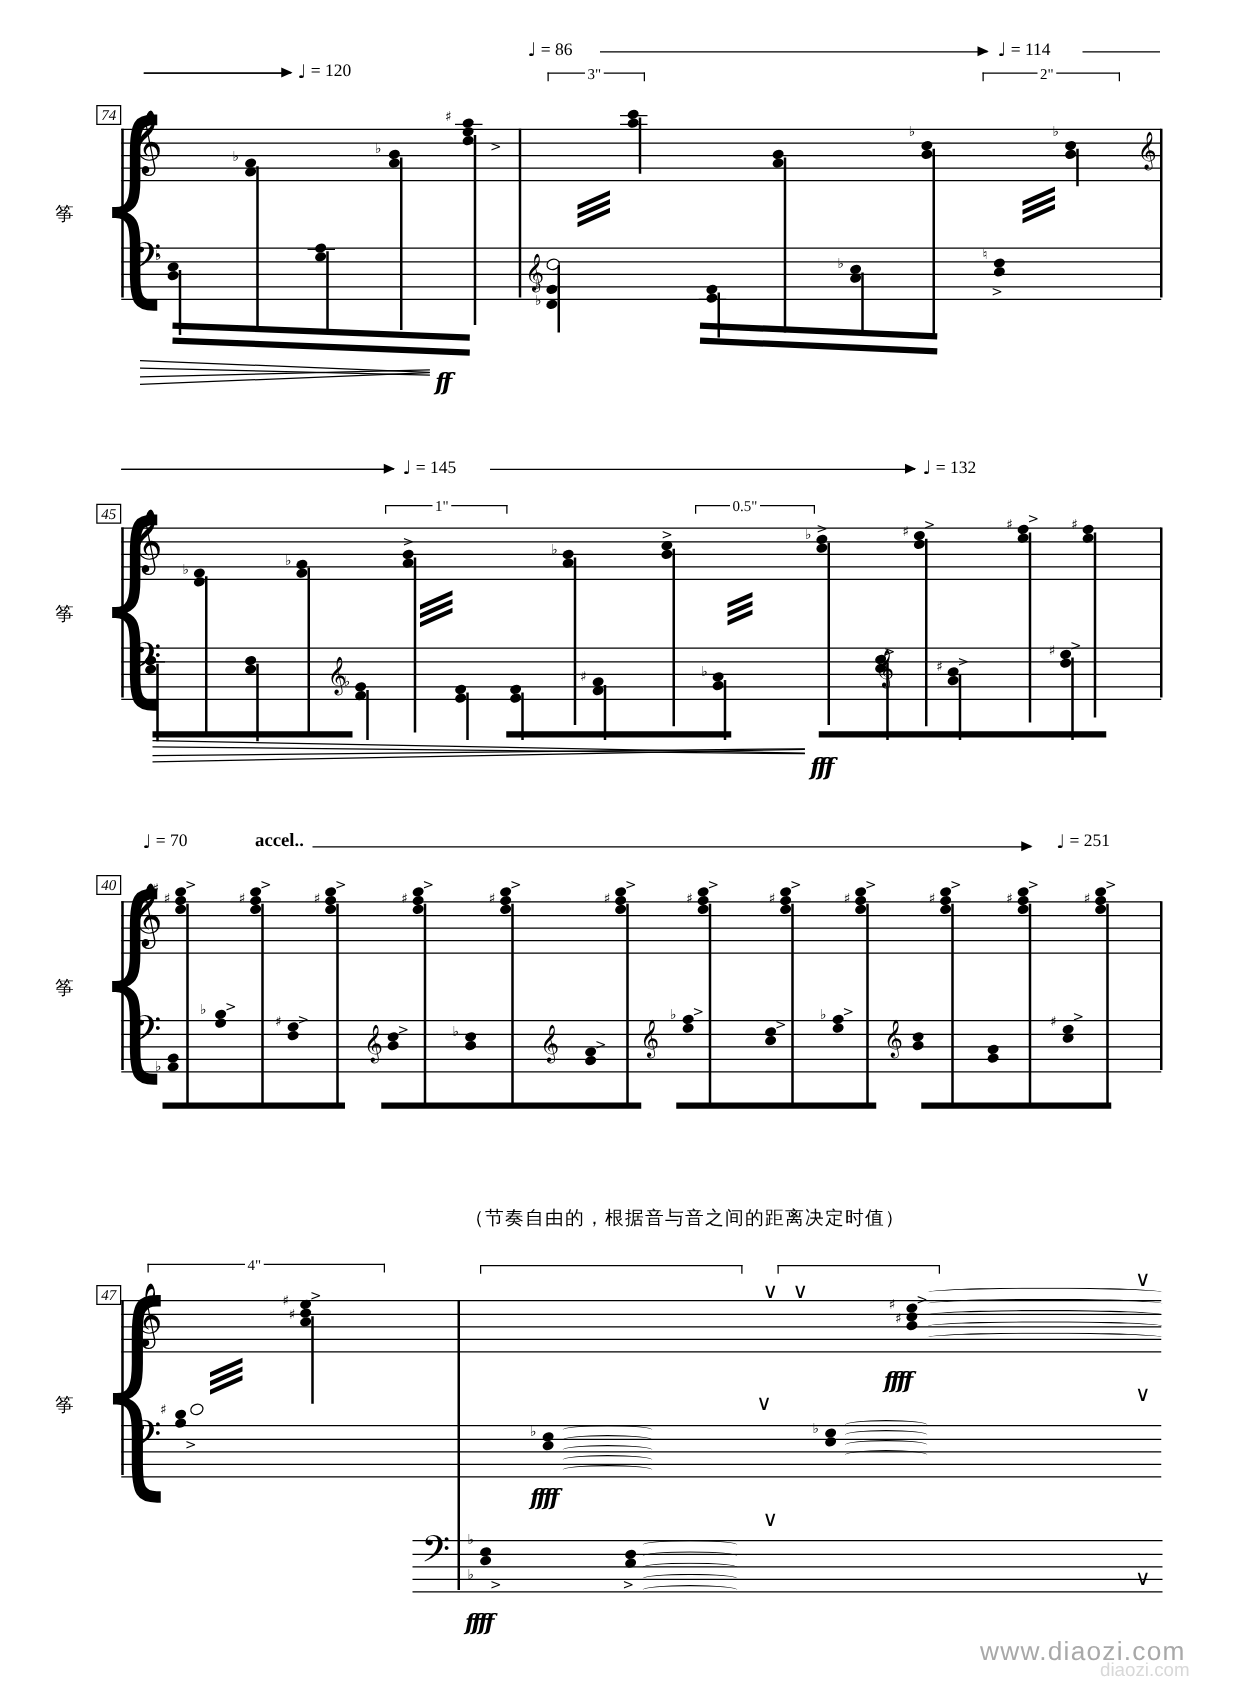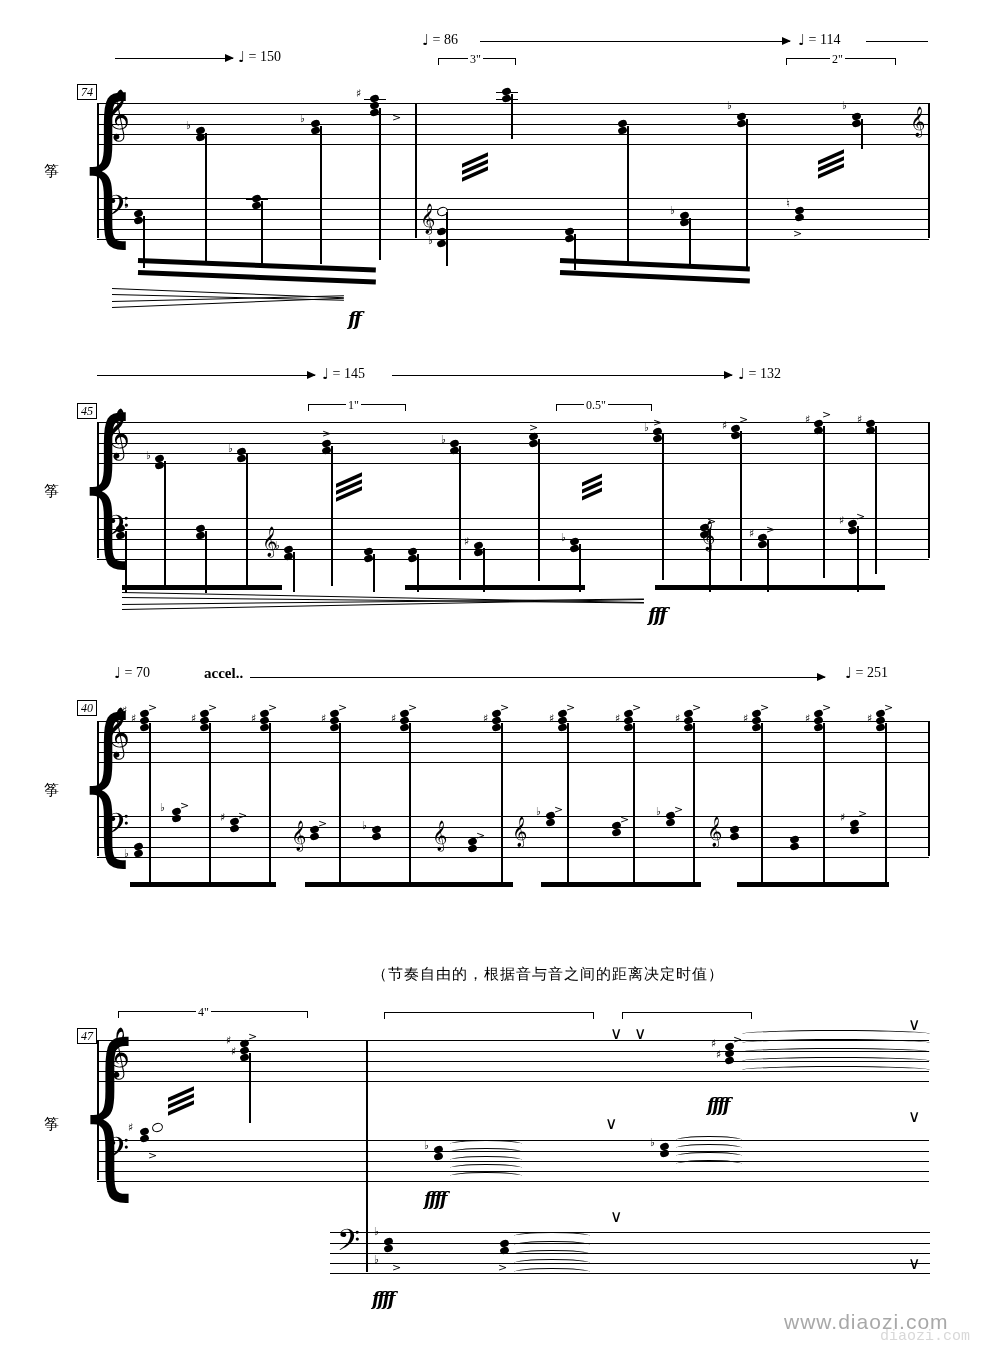--- a/index.html
+++ b/index.html
@@ -230,37 +230,37 @@
   }
   .wm-url {
     position: absolute;
     font-family: "Liberation Sans", sans-serif;
     font-size: 21px;
     color: #a8a8a8;
     letter-spacing: 1px;
   }
   .wm-faint {
     position: absolute;
-    font-family: Liberation Mono, monospace;
+    font-family: Liberation Sans, sans-serif;
     font-size: 15px;
     color: #d8d8d8;
   }
 </style>
 </head>
 <body>
 
 <div class="page">
 
   <div class="sys">
 
     <div class="plainline" style="left:115px; top:58px; width:115px;"></div>
     <div class="arrowline" style="left:115px; top:58px; width:118px;"></div>
     <div class="tempo" style="left:238px; top:48px;">
       <span class="note">♩</span>
-      <span>= 150</span>
+      <span>= 120</span>
     </div>
 
     <div class="tempo" style="left:422px; top:31px;">
       <span class="note">♩</span>
       <span>= 86</span>
     </div>
     <div class="arrowline" style="left:480px; top:41px; width:310px;"></div>
     <div class="tempo" style="left:798px; top:31px;">
       <span class="note">♩</span>
       <span>= 114</span>
@@ -385,21 +385,21 @@
     <div class="beam slant" style="left:138px; top:270px; width:238px; transform: rotate(2.3deg);"></div>
     <div class="beam slant" style="left:560px; top:258px; width:190px; transform: rotate(2.6deg);"></div>
     <div class="beam slant" style="left:560px; top:270px; width:190px; transform: rotate(2.6deg);"></div>
 
     <div class="hairpin" style="left:112px; top:288px; width:230px; height:20px;">
       <i style="width:232px; transform: rotate(2.3deg); top:0;"></i>
       <i style="width:232px; transform: rotate(-2.3deg); top:19px;"></i>
       <i style="width:232px; transform: rotate(1.4deg); top:6px;"></i>
       <i style="width:232px; transform: rotate(-1.4deg); top:13px;"></i>
     </div>
-    <div class="dyn" style="left:348px; top:307px;">ff</div>
+    <div class="dyn" style="left:348px; top:295px;">ff</div>
   </div>
 
   <div class="sys">
 
     <div class="plainline" style="left:97px; top:375px; width:215px;"></div>
     <div class="arrowline" style="left:97px; top:375px; width:218px;"></div>
     <div class="tempo" style="left:322px; top:365px;">
       <span class="note">♩</span>
       <span>= 145</span>
     </div>

